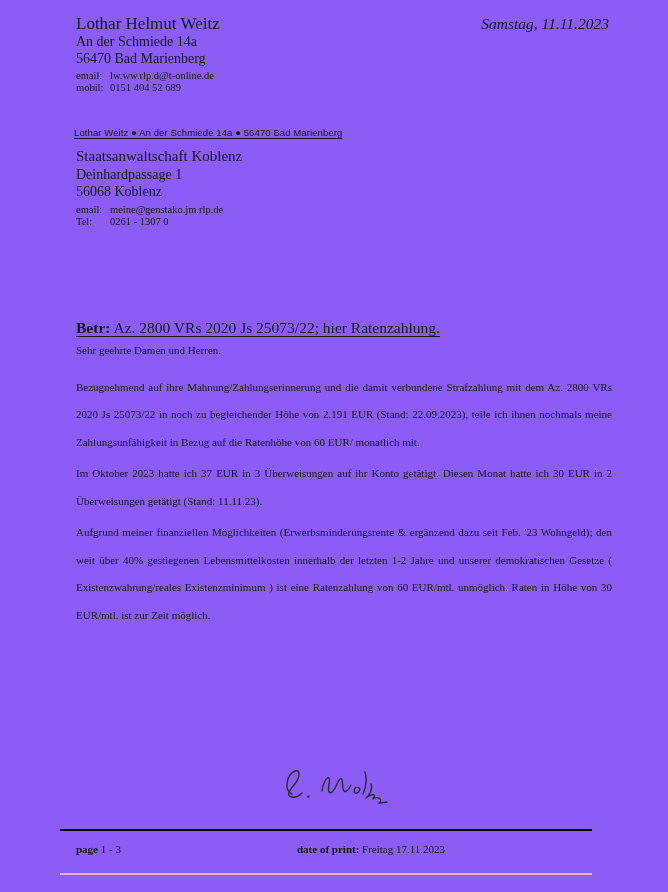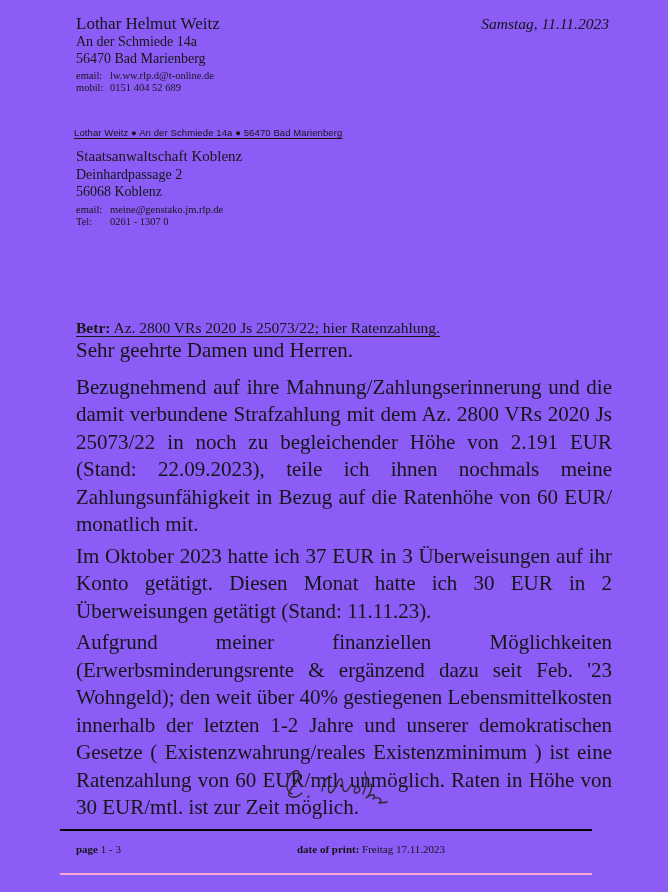--- a/index.html
+++ b/index.html
@@ -46,21 +46,21 @@
     font-size: 15.5px;
     text-decoration: underline;
     text-underline-offset: 3px;
     margin-top: 28px;
   }
   .subject .subject-label { font-weight: bold; }
 
   
   .body-text {
     position: absolute; left: 76px; top: 337px; width: 536px;
-    font-size: 21px; line-height: 27.5px;
+    font-size: 11px; line-height: 27.5px;
   }
   .salutation { margin: 0 0 9px 0; }
   .body-text p.para { margin: 0 0 4px 0; text-align: justify; }
 
   
   .signature { position: absolute; left: 276px; top: 762px; width: 124px; height: 46px; }
   .signature svg { display: block; }
 
   
   .footer {
@@ -89,21 +89,21 @@
       <div><span class="lbl">mobil:</span><span>0151 404 52 689</span></div>
     </div>
   </div>
 
   <div class="letter-date">Samstag, 11.11.2023</div>
 
   <div class="compact-line">Lothar Weitz ● An der Schmiede 14a ● 56470 Bad Marienberg</div>
 
   <div class="recipient-block">
     <div class="big-name">Staatsanwaltschaft Koblenz</div>
-    <div class="addr-line">Deinhardpassage 2</div>
+    <div class="addr-line">Deinhardpassage 1</div>
     <div class="addr-line">56068 Koblenz</div>
     <div class="contact">
       <div><span class="lbl">email:</span><span>meine@genstako.jm.rlp.de</span></div>
       <div><span class="lbl">Tel:</span><span>0261 - 1307 0</span></div>
     </div>
   </div>
 
   <div class="subject"><span class="subject-label">Betr:</span><span> Az. 2800 VRs 2020 Js 25073/22; hier Ratenzahlung.</span></div>
 
   <div class="body-text">

